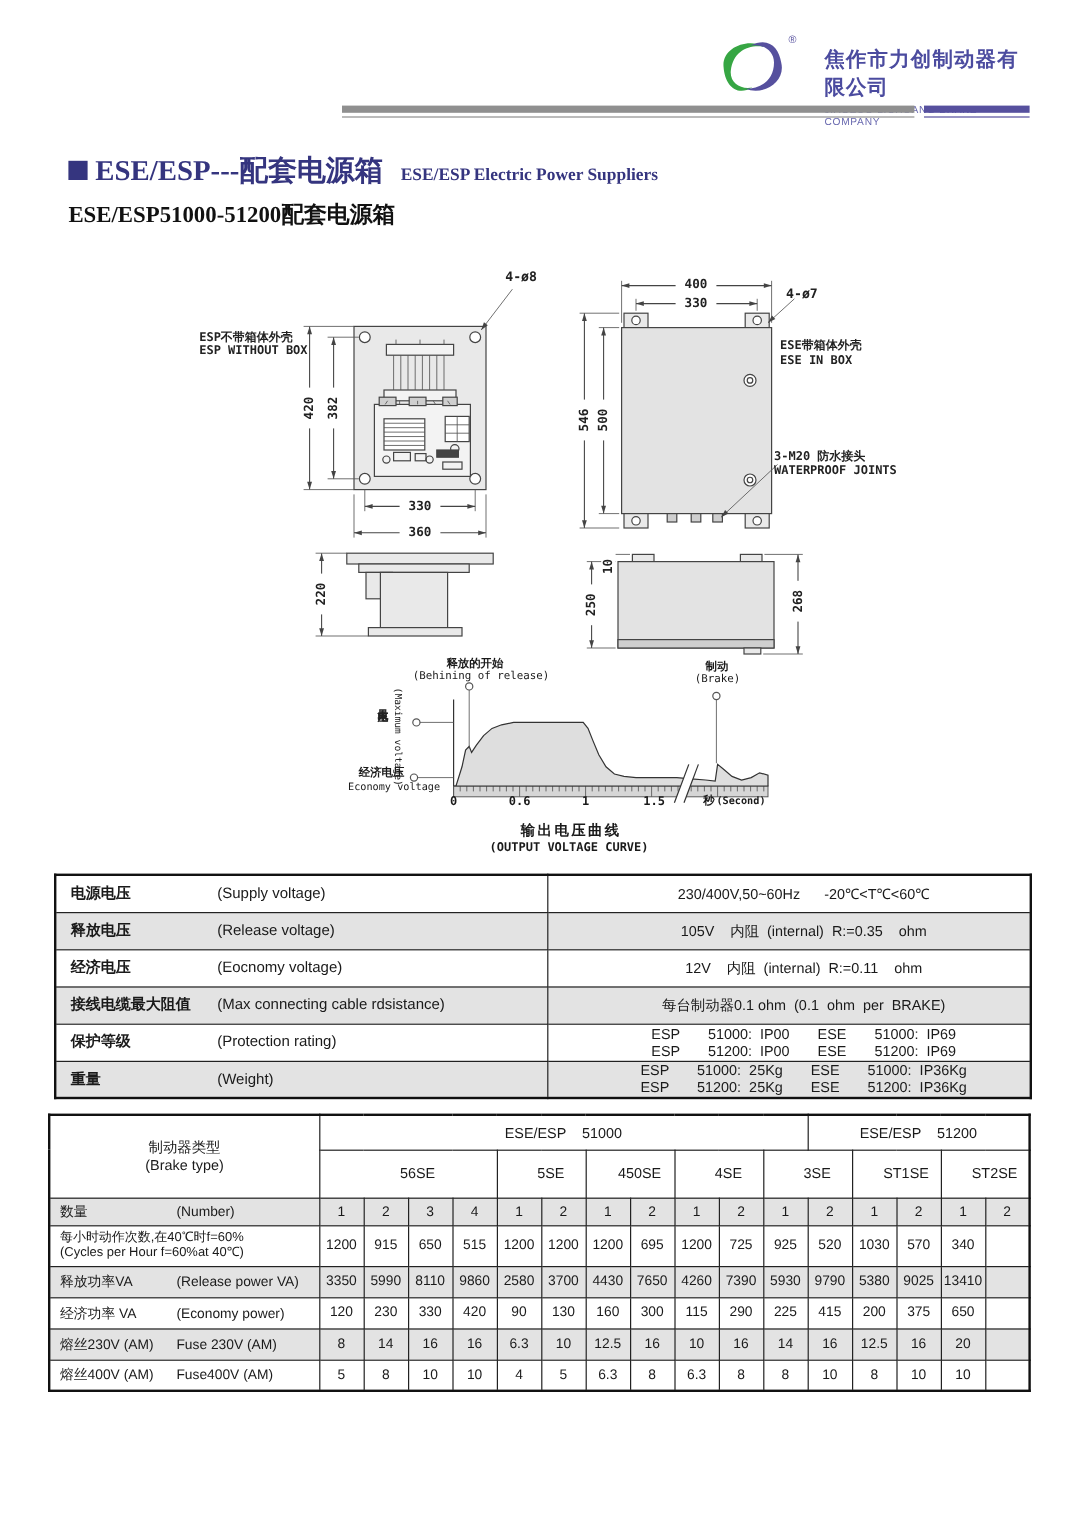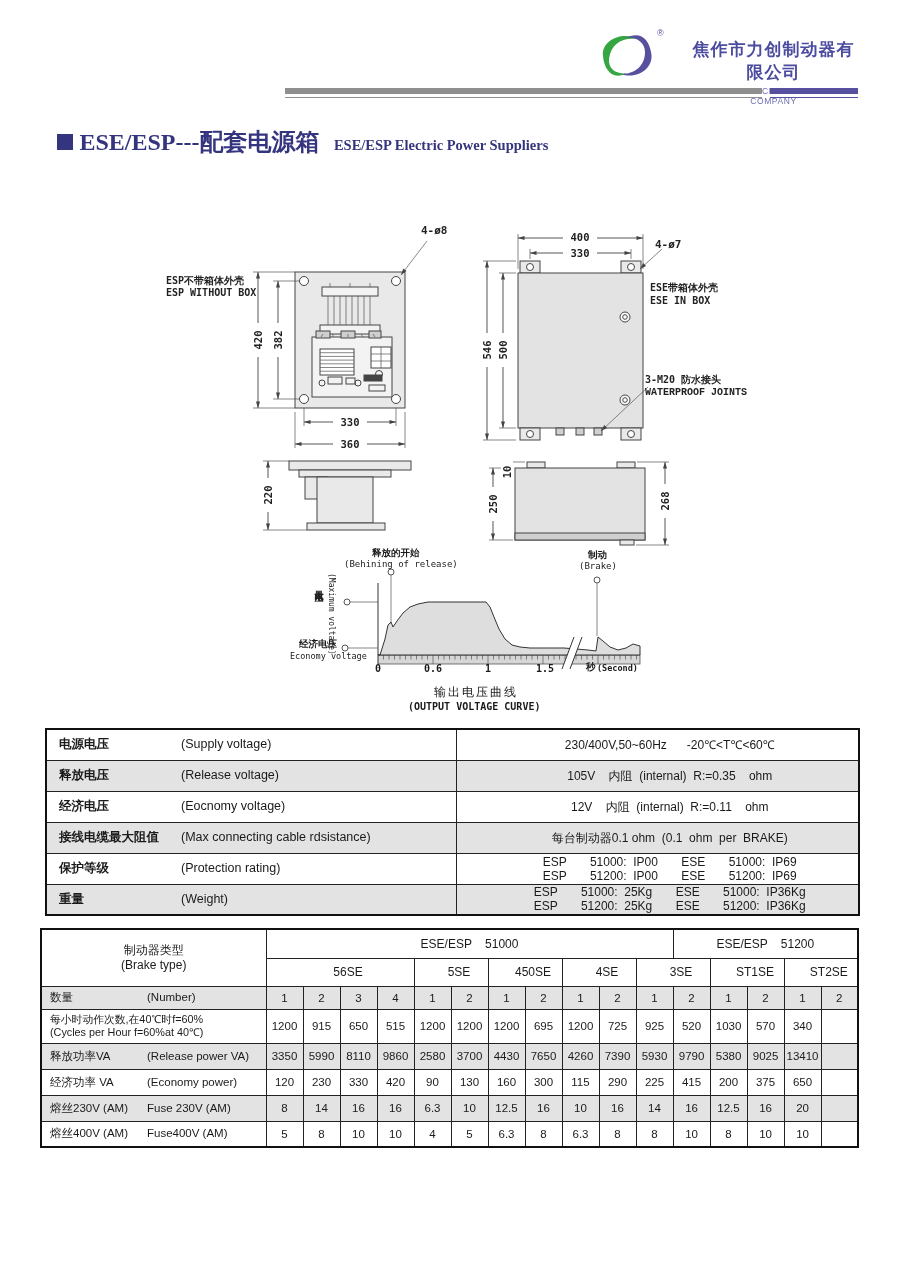--- a/index.html
+++ b/index.html
@@ -38,21 +38,21 @@
   #spec-table .spec-label .cn{display:inline-block;min-width:122px;font-weight:bold;}
   #spec-table .spec-value{text-align:center;white-space:pre;font-size:12px;}
   #spec-table .spec-value div{line-height:14px;white-space:pre;padding-left:25px;}
   tr.gray{background:#e3e3e3;}
   tr.white{background:#ffffff;}
 
   
   #brake-table{position:absolute;left:40px;top:928px;width:818px;border-collapse:collapse;table-layout:fixed;border:2px solid #111;}
   #brake-table td,#brake-table th{border:1px solid #222;font-size:11.5px;font-weight:normal;text-align:center;vertical-align:middle;}
   #brake-table tr.hdr1 th{height:29px;font-size:12px;}
-  #brake-table tr.hdr2 th{height:28px;font-size:12px;padding-left:16px;}
+  #brake-table tr.hdr2 th{height:40px;font-size:12px;padding-left:16px;}
   #brake-table tr.num td{height:23px;}
   #brake-table tr.cyc td{height:34px;}
   #brake-table tr.dat td{height:26px;}
   #brake-table .rlabel{text-align:left;padding-left:8px;white-space:nowrap;}
   #brake-table .rlabel .cn{display:inline-block;min-width:97px;}
   #brake-table .corner div{line-height:15px;font-size:12px;}
   #brake-table .twol{font-size:10.8px;line-height:13px;text-align:left;padding-left:8px;}
 
   
   #footer{position:absolute;left:700px;top:1152px;display:flex;align-items:flex-start;}
@@ -64,35 +64,36 @@
 <body>
 
 <div id="page">
 
   <div class="abs" style="left:595px;top:28px;width:265px;height:60px;">
     <svg class="draw" style="left:0;top:2px;" width="64" height="50" viewBox="0 0 64 50">
       <path d="M8,26 C6,10 28,1 42,9 C28,7 16,13 14,29 C13,39 22,45 32,43 C18,51 9,40 8,26 Z" fill="#36a643"></path>
       <path d="M56,22 C60,38 42,50 26,44 C40,44 50,36 50,22 C50,12 40,6 30,8 C46,0 54,10 56,22 Z" fill="#56509e"></path>
     </svg>
     <span class="abs" style="left:62px;top:0;font-size:9px;color:#56509e;">®</span>
-    <div class="abs" style="left:92px;top:10px;text-align:center;">
+    <div class="abs" style="left:92px;top:10px;">
       <div id="company-cn">焦作市力创制动器有限公司</div>
       <div id="company-en">JIAOZUO LICHUANG BRAKE COMPANY</div>
     </div>
   </div>
   <div class="abs bar-gray" style="left:285px;top:88px;width:477px;height:6px;"></div>
   <div class="abs bar-purple" style="left:770px;top:88px;width:88px;height:6px;"></div>
   <div class="abs" style="left:285px;top:97px;width:477px;height:1px;background:#8f8f8f;"></div>
   <div class="abs" style="left:770px;top:97px;width:88px;height:1px;background:#56509e;"></div>
 
   <div class="abs" style="left:57px;top:126px;white-space:nowrap;">
     <span class="title-square"></span>
     <span id="main-title">ESE/ESP---配套电源箱</span>
     <span id="main-title-en" style="margin-left:10px;">ESE/ESP Electric Power Suppliers</span>
   </div>
+  <div class="abs" id="sub-title" style="left:57px;top:166px;">ESE/ESP51000-51200配套电源箱</div>
 
   <svg id="esp-svg" class="draw" style="left:165px;top:225px;" width="305" height="312" viewBox="0 0 305 312">
       <rect x="130" y="47" width="110" height="136" fill="#e9e9e9" stroke="#444" stroke-width="1"></rect>
       <rect x="157" y="62" width="56" height="9" fill="#f3f3f3" stroke="#444" stroke-width="1"></rect>
       <rect x="155" y="100" width="60" height="9" fill="#f3f3f3" stroke="#444" stroke-width="1"></rect>
       <rect x="147" y="112" width="80" height="60" fill="#f3f3f3" stroke="#444" stroke-width="1"></rect>
       <rect x="151" y="106" width="14" height="7" fill="#cfcfcf" stroke="#444" stroke-width="1"></rect>
       <rect x="176" y="106" width="14" height="7" fill="#cfcfcf" stroke="#444" stroke-width="1"></rect>
       <rect x="204" y="106" width="12" height="7" fill="#cfcfcf" stroke="#444" stroke-width="1"></rect>
       <rect x="155" y="124" width="34" height="26" fill="#fff" stroke="#444" stroke-width="1"></rect>
@@ -235,21 +236,21 @@
       <polygon points="170,44 173.28,38.010000000000005 176.08,40.89" fill="#444"></polygon>
       <line x1="178" y1="162" x2="131" y2="206" class="ext" stroke="#555"></line>
       <polygon points="131,206 134.28,200.01 137.08,202.89" fill="#444"></polygon>
     </svg>
   <div class="dimtxt" style="left:563px;top:231px;">400</div>
   <div class="dimtxt" style="left:563px;top:247px;">330</div>
   <div class="ann" style="left:655px;top:238px;font-size:11px;">4-ø7</div>
   <div class="ann" style="left:650px;top:281px;">ESE带箱体外壳</div>
   <div class="ann" style="left:650px;top:295px;">ESE IN BOX</div>
   <div class="ann" style="left:645px;top:373px;">3-M20 防水接头</div>
-  <div class="ann" style="left:645px;top:387px;font-family:Liberation Mono, monospace;">WATERPROOF JOINTS</div>
+  <div class="ann" style="left:645px;top:387px;">WATERPROOF JOINTS</div>
   <div class="dimtxt rot" style="left:470px;top:344px;">546</div>
   <div class="dimtxt rot" style="left:486px;top:344px;">500</div>
   <div class="dimtxt rot" style="left:476px;top:498px;">250</div>
   <div class="dimtxt rot" style="left:490px;top:466px;">10</div>
   <div class="dimtxt rot" style="left:648px;top:495px;">268</div>
 
   <svg id="curve-svg" class="draw" style="left:290px;top:545px;" width="390" height="175" viewBox="0 0 390 175">
       <rect x="88" y="110" width="262" height="9" fill="#d6d6d6" stroke="#555" stroke-width="0.8"></rect>
       <line x1="88" y1="110" x2="88" y2="119" stroke="#555" stroke-width="0.7"></line>
       <line x1="93.5" y1="110" x2="93.5" y2="114.5" stroke="#555" stroke-width="0.7"></line>
@@ -320,21 +321,21 @@
   <div class="vtext" style="left:312px;top:583px;font-weight:bold;">最大电压</div>
   <div class="vtext mono" style="left:327px;top:573px;font-size:8px;letter-spacing:0;">(Maximum voltage)</div>
   <div class="abs" style="left:299px;top:638px;font-size:9.5px;font-weight:bold;">经济电压</div>
   <div class="abs mono" style="left:290px;top:651px;font-size:8.5px;">Economy voltage</div>
   <div class="abs mono" style="left:375px;top:663px;font-size:10px;font-weight:bold;">0</div>
   <div class="abs mono" style="left:424px;top:663px;font-size:10px;font-weight:bold;">0.6</div>
   <div class="abs mono" style="left:485px;top:663px;font-size:10px;font-weight:bold;">1</div>
   <div class="abs mono" style="left:536px;top:663px;font-size:10px;font-weight:bold;">1.5</div>
   <div class="abs" style="left:586px;top:661px;font-size:9.5px;font-weight:bold;">秒</div>
   <div class="abs mono" style="left:597px;top:663px;font-size:8.5px;font-weight:bold;">(Second)</div>
-  <div class="abs" style="left:434px;top:684px;font-size:12px;font-weight:normal;letter-spacing:2px;">输出电压曲线</div>
+  <div class="abs" style="left:434px;top:684px;font-size:12px;font-weight:bold;letter-spacing:2px;">输出电压曲线</div>
   <div class="abs mono" style="left:408px;top:701px;font-size:10px;font-weight:bold;">(OUTPUT VOLTAGE CURVE)</div>
 
   <table id="spec-table">
     <colgroup>
         <col style="width:410px">
         <col style="width:403px">
       </colgroup>
     <tbody id="spec-body">
         <tr class="white">
           <td class="spec-label"><span class="cn">电源电压</span><span>(Supply voltage)</span></td>

